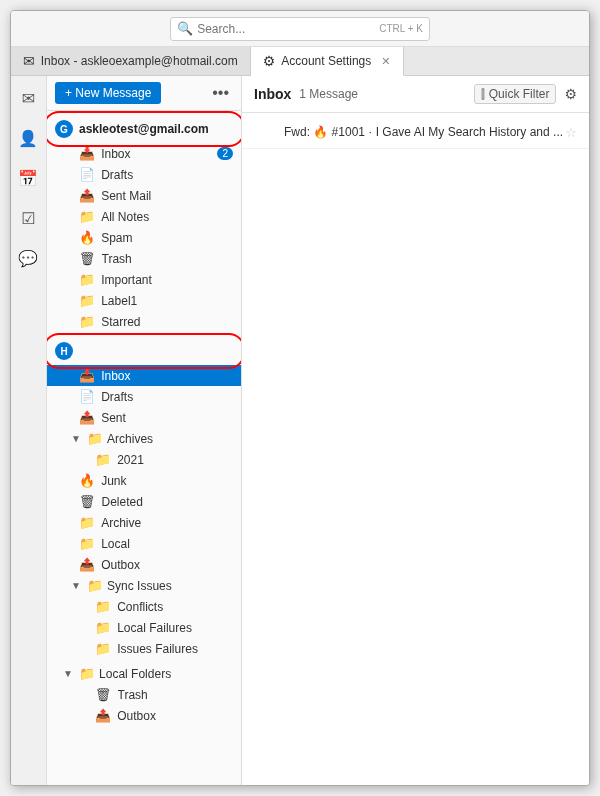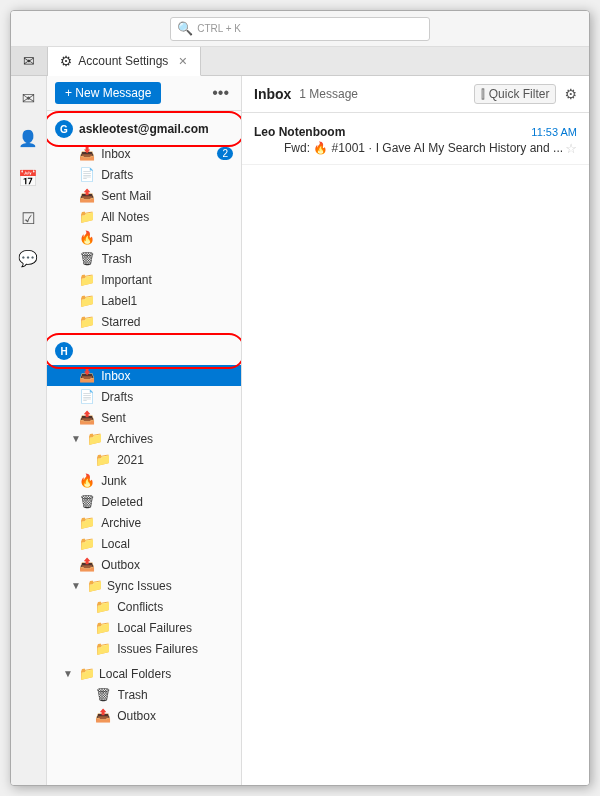--- a/index.html
+++ b/index.html
@@ -343,27 +343,29 @@
     }
   </style>
 </head>
 <body>
 
 <div class="app-window">
 
   <div class="top-bar">
     <div class="search-box">
       <span>🔍</span>
+      <input type="text" placeholder="Search..." style="">
       <span class="search-hint">CTRL + K</span>
     </div>
   </div>
 
   <div class="tab-bar">
     <div class="tab">
       <span class="tab-icon">✉</span>
+      <span>Inbox - askleoexample@hotmail.com</span>
     </div>
     <div class="tab active">
       <span class="tab-icon">⚙</span>
       <span>Account Settings</span>
       <span class="tab-close">✕</span>
     </div>
   </div>
 
   <div class="main-layout">
 
@@ -515,24 +517,20 @@
         <div class="pane-actions">
           <div class="quick-filter-btn">
             <span>⫿</span>
             <span>Quick Filter</span>
           </div>
           <span class="filter-icon-btn">⚙</span>
         </div>
       </div>
       <div class="message-list">
         <div class="message-item">
-          <div class="message-row1">
-            <span class="message-sender">Leo Notenboom</span>
-            <span class="message-time">11:53 AM</span>
-          </div>
           <div class="message-row2">
             <span class="message-subject">Fwd: 🔥 #1001 · I Gave AI My Search History and ...</span>
             <span class="star-icon">☆</span>
           </div>
         </div>
       </div>
     </div>
   </div>
 </div>
 

